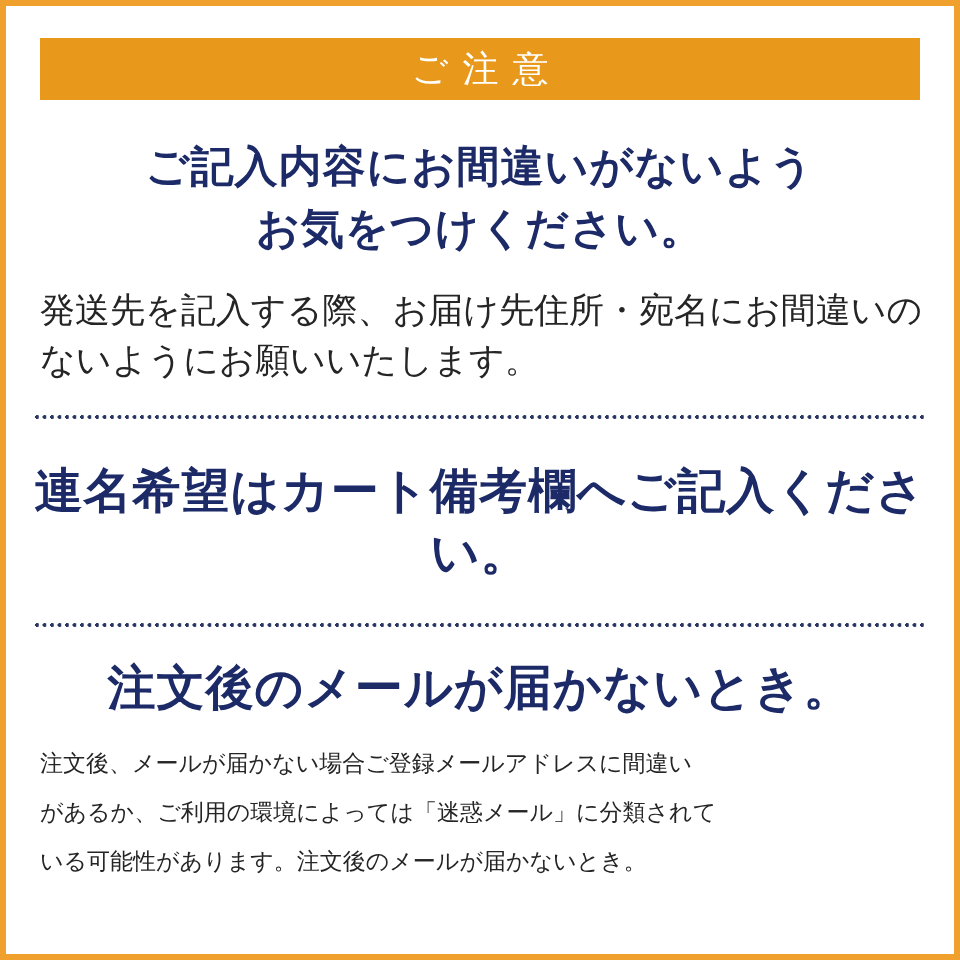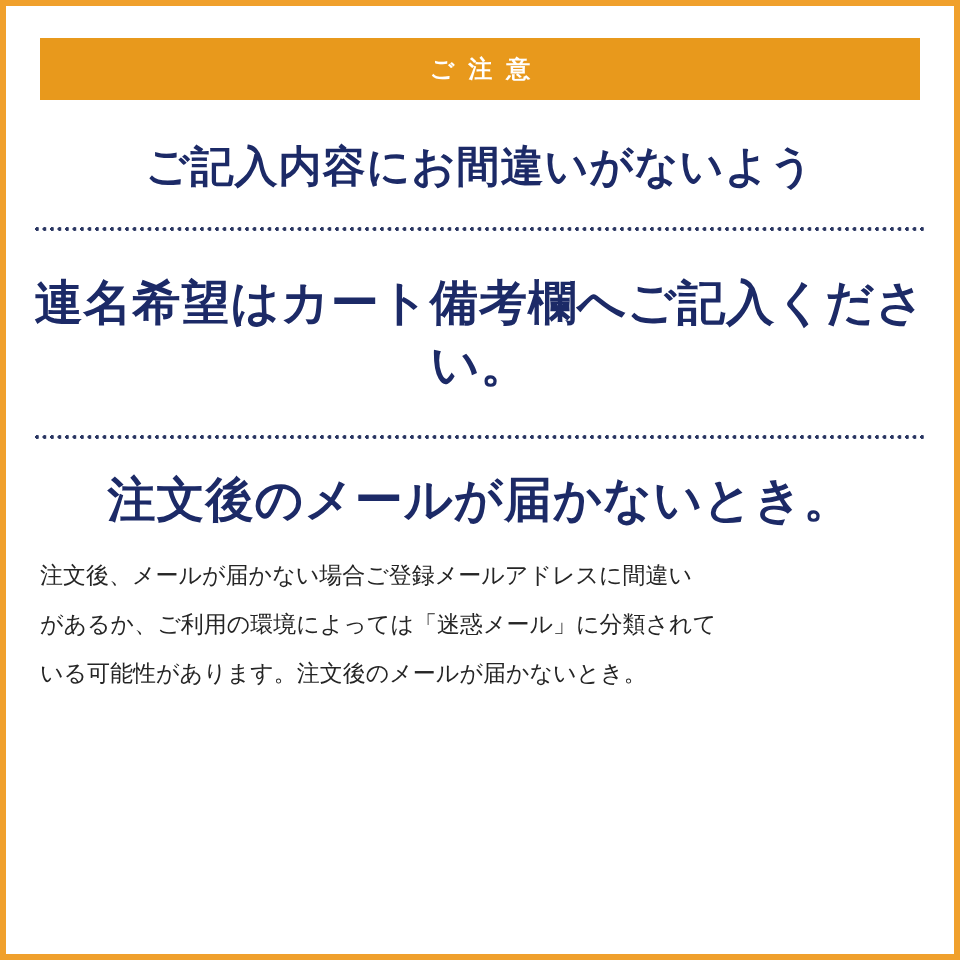--- a/index.html
+++ b/index.html
@@ -28,22 +28,22 @@
   .bar {
     margin: 38px 40px 0 40px;
     height: 62px;
     background: #E8991C;
     display: flex;
     align-items: center;
     justify-content: center;
   }
   .bar .title {
     color: #ffffff;
-    font-size: 24px;
-    font-weight: 700;
+    font-size: 36px;
+    font-weight: 400;
     letter-spacing: 14px;
     text-indent: 14px; 
     line-height: 1;
   }
   .heading {
     margin: 35px 20px 0 20px;
     text-align: center;
     color: #1C2A67;
     font-weight: 700;
     font-size: 43px;
@@ -80,22 +80,25 @@
 <div class="page">
   <div class="frame"></div>
 
   <header class="bar">
     <span class="title">ご注意</span>
   </header>
 
   <section id="sec1">
     <h1 class="heading">
       <span class="hl">ご記入内容にお間違いがないよう</span>
+      <span class="hl">お気をつけください。</span>
     </h1>
     <p class="body">
+      <span class="bl">発送先を記入する際、お届け先住所・宛名にお間違いの</span>
+      <span class="bl">ないようにお願いいたします。</span>
     </p>
   </section>
 
   <div id="div1" class="divider"></div>
 
   <section id="sec2">
     <h2 class="heading single">連名希望はカート備考欄へご記入ください。</h2>
   </section>
 
   <div id="div2" class="divider"></div>

